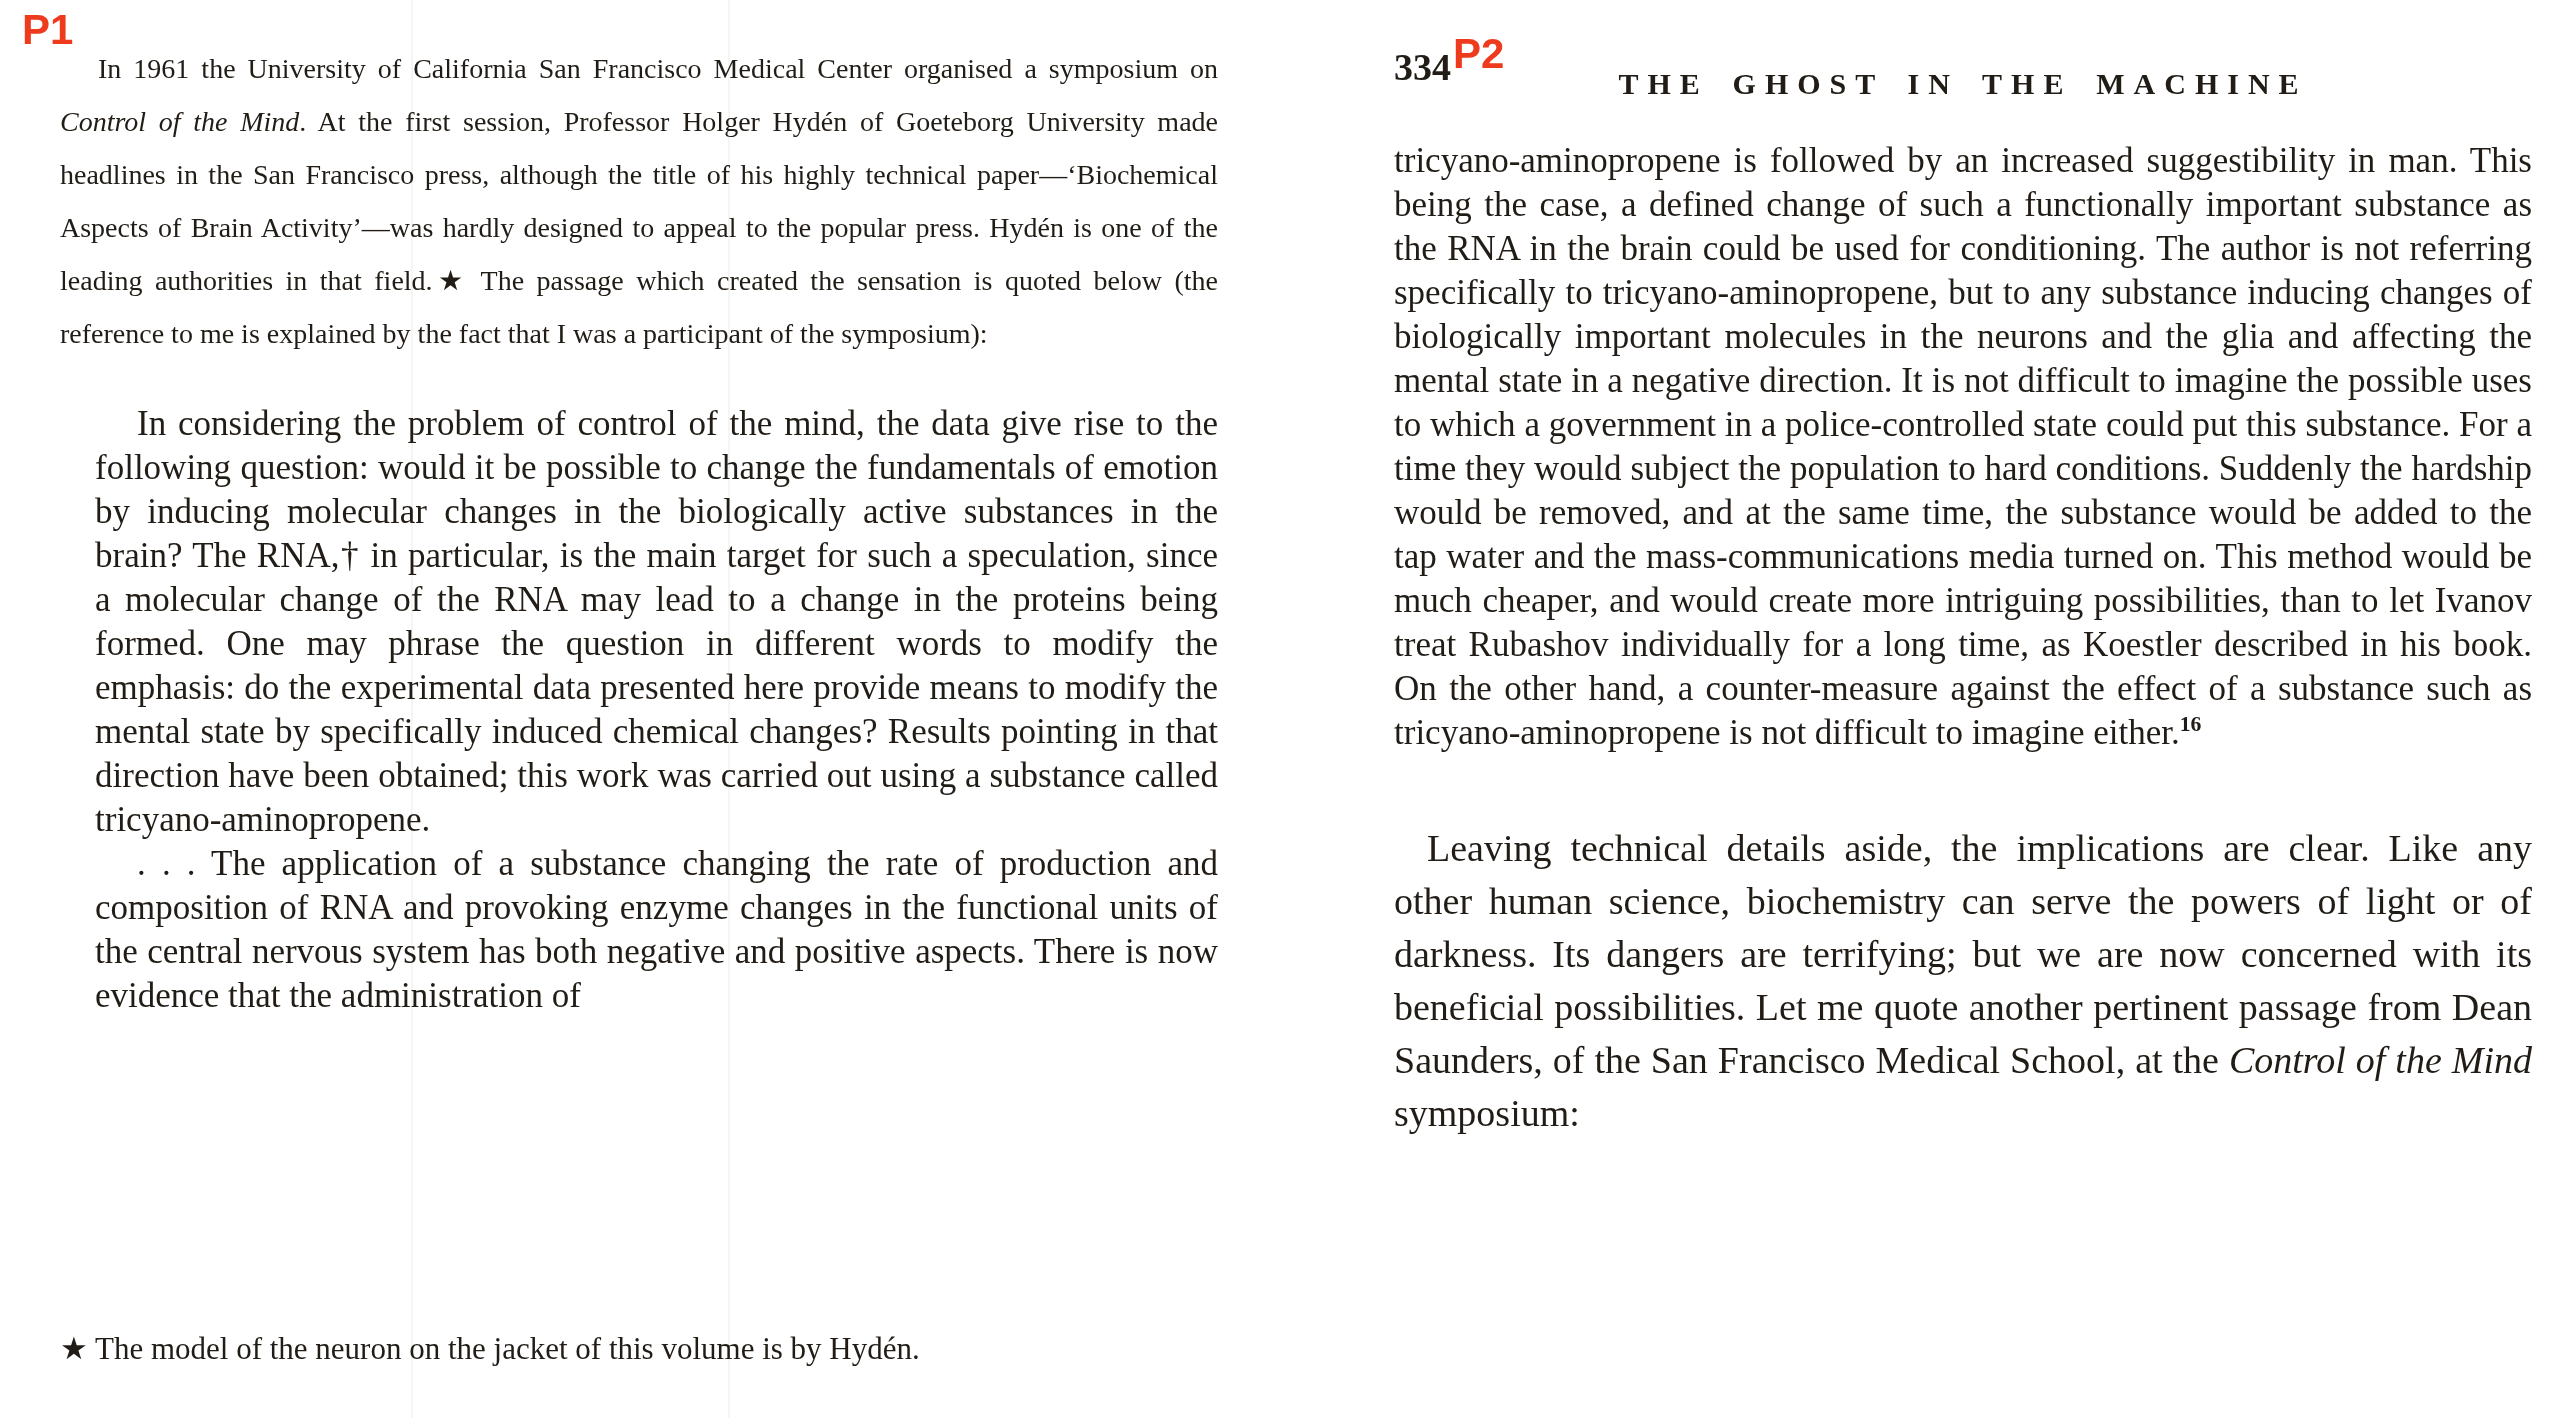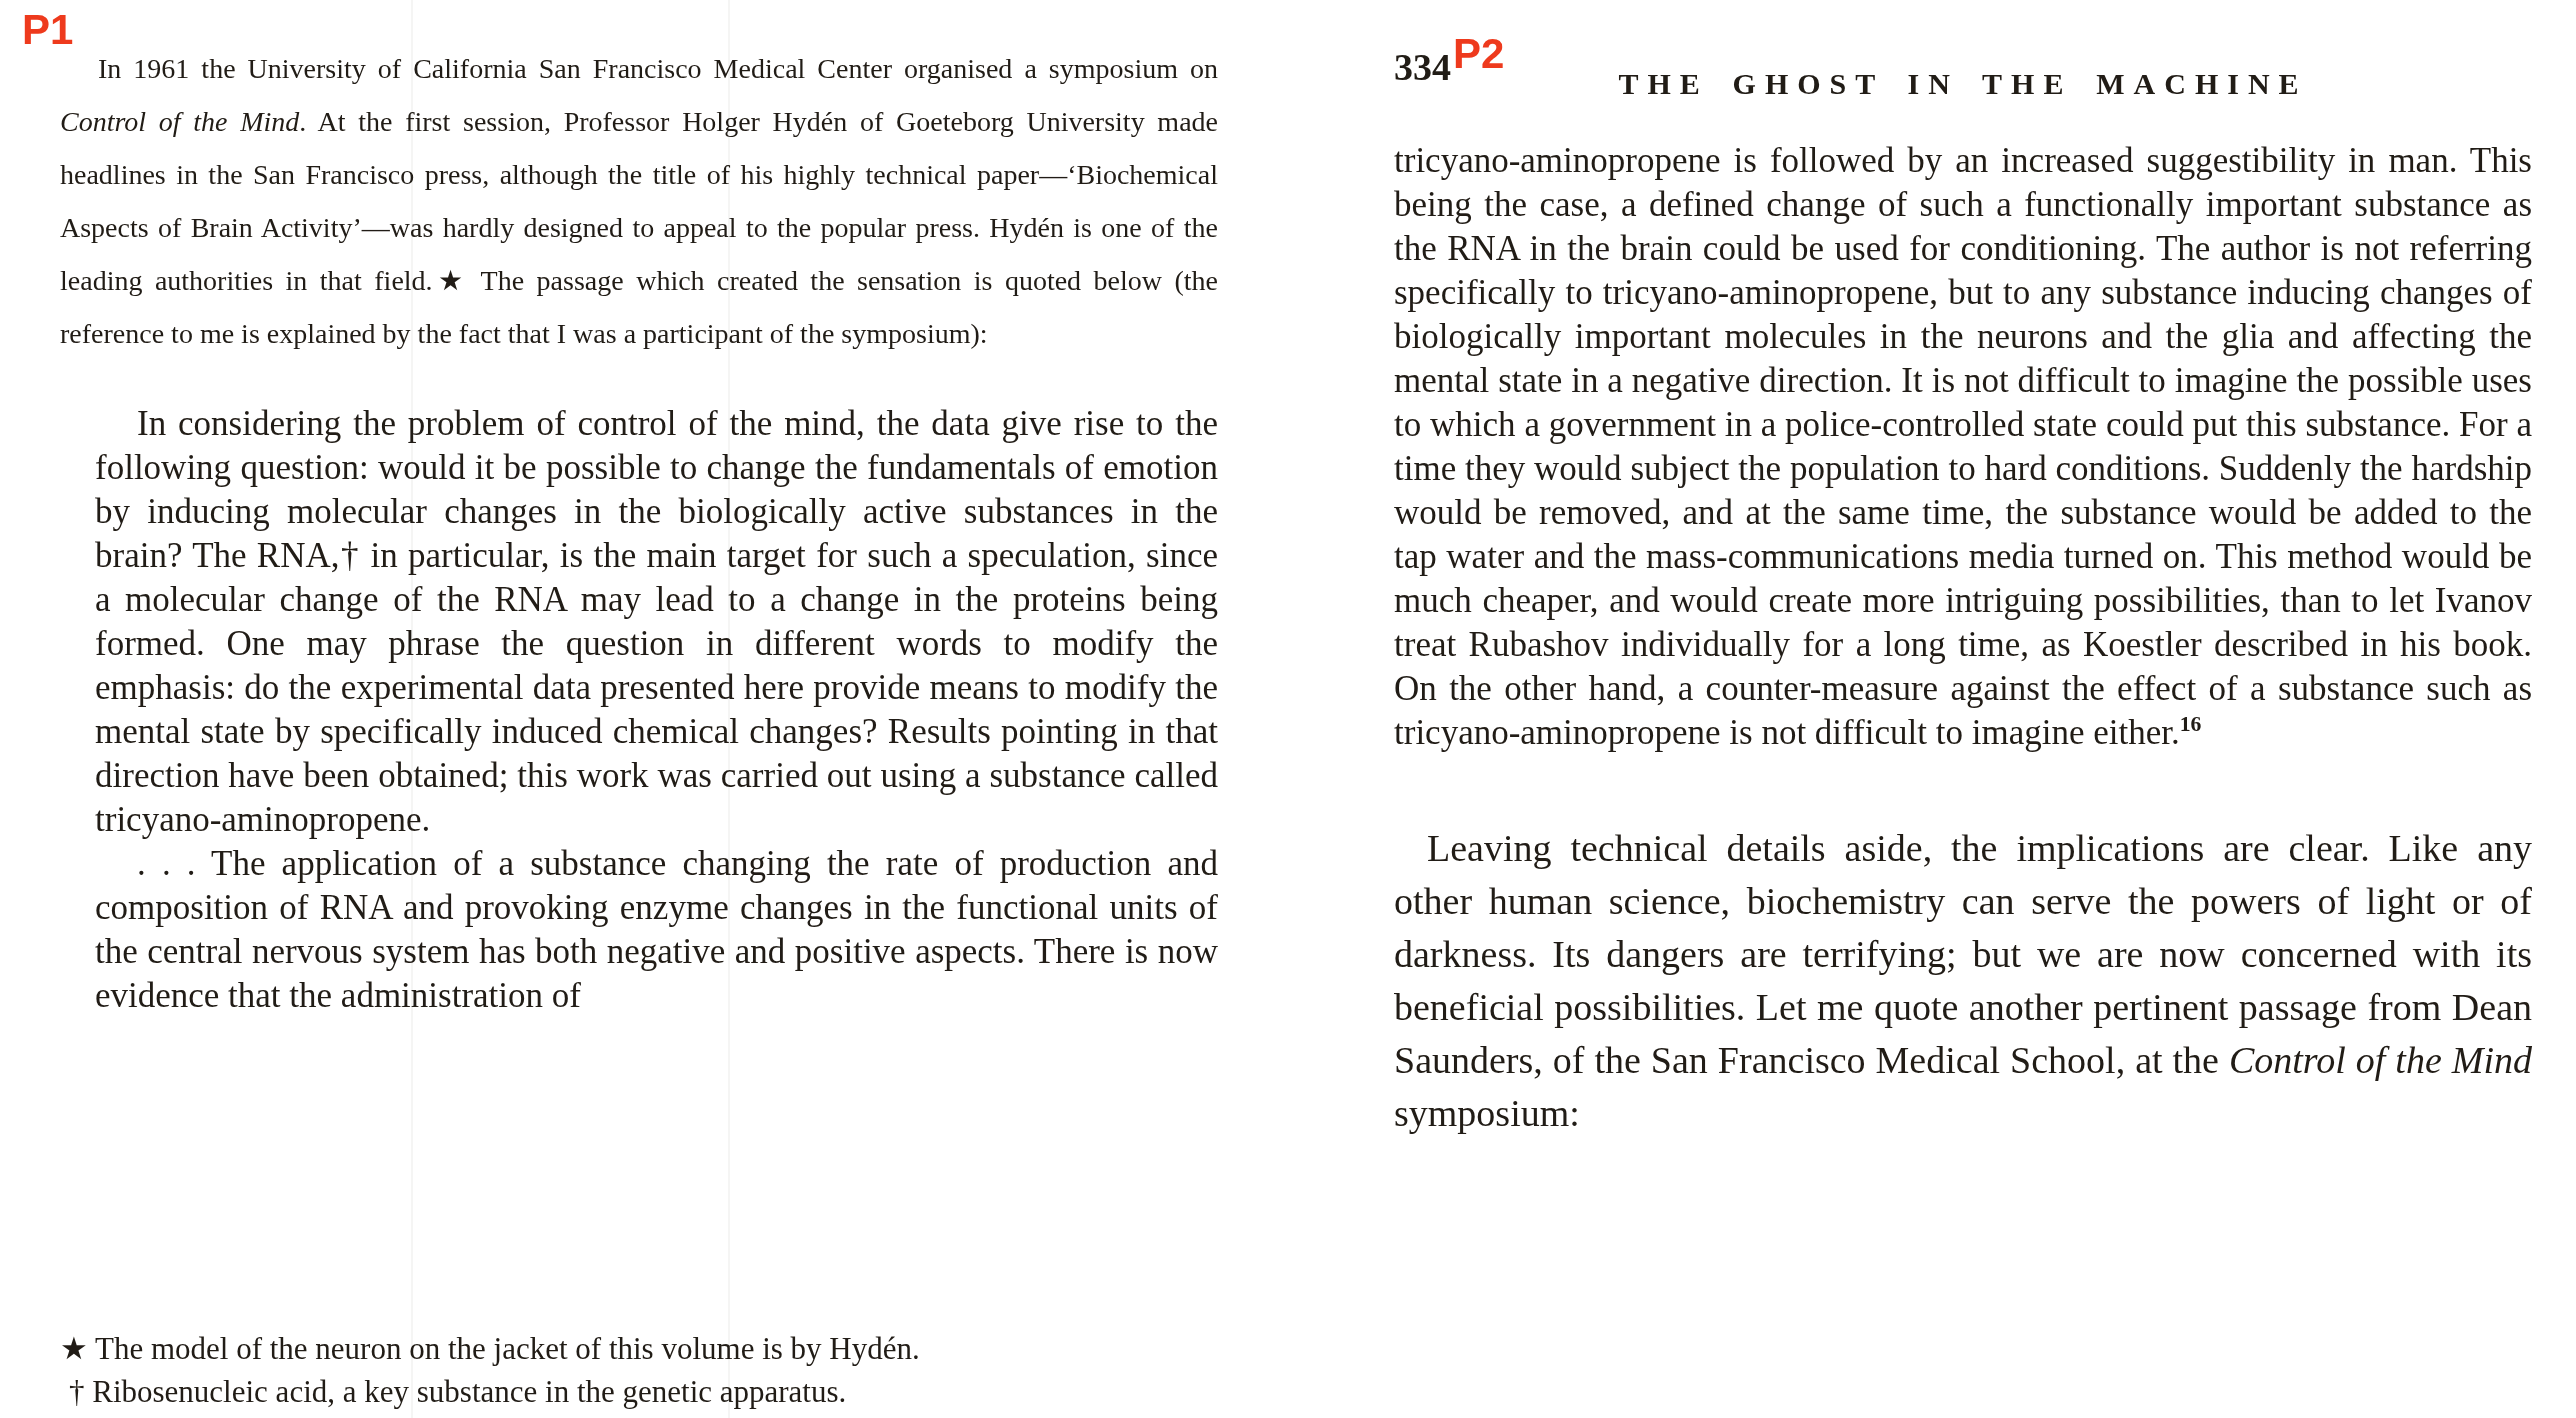--- a/index.html
+++ b/index.html
@@ -147,21 +147,20 @@
 
     <div class="quote-block">
       <p class="quote-para">In considering the problem of control of the mind, the data give rise to the following question: would it be possible to change the fundamentals of emotion by inducing molecular changes in the biologically active substances in the brain? The RNA,† in particular, is the main target for such a speculation, since a molecular change of the RNA may lead to a change in the proteins being formed. One may phrase the question in different words to modify the emphasis: do the experimental data presented here provide means to modify the mental state by specifically induced chemical changes? Results pointing in that direction have been obtained; this work was carried out using a substance called tricyano-aminopropene.</p>
       <p class="quote-para">. . . The application of a substance changing the rate of production and composition of RNA and provoking enzyme changes in the functional units of the central nervous system has both negative and positive aspects. There is now evidence that the administration of</p>
     </div>
 
   </div>
 
   <div class="footnotes">
     <p class="footnote star">★ The model of the neuron on the jacket of this volume is by Hydén.</p>
-    <p class="footnote dagger">† Ribosenucleic acid, a key substance in the genetic apparatus.</p>
   </div>
 
   <div class="right-col">
 
     <div class="header-row">
       <span class="page-number">334</span>
       <span class="running-title">THE GHOST IN THE MACHINE</span>
     </div>
 
     <div class="quote-cont">

